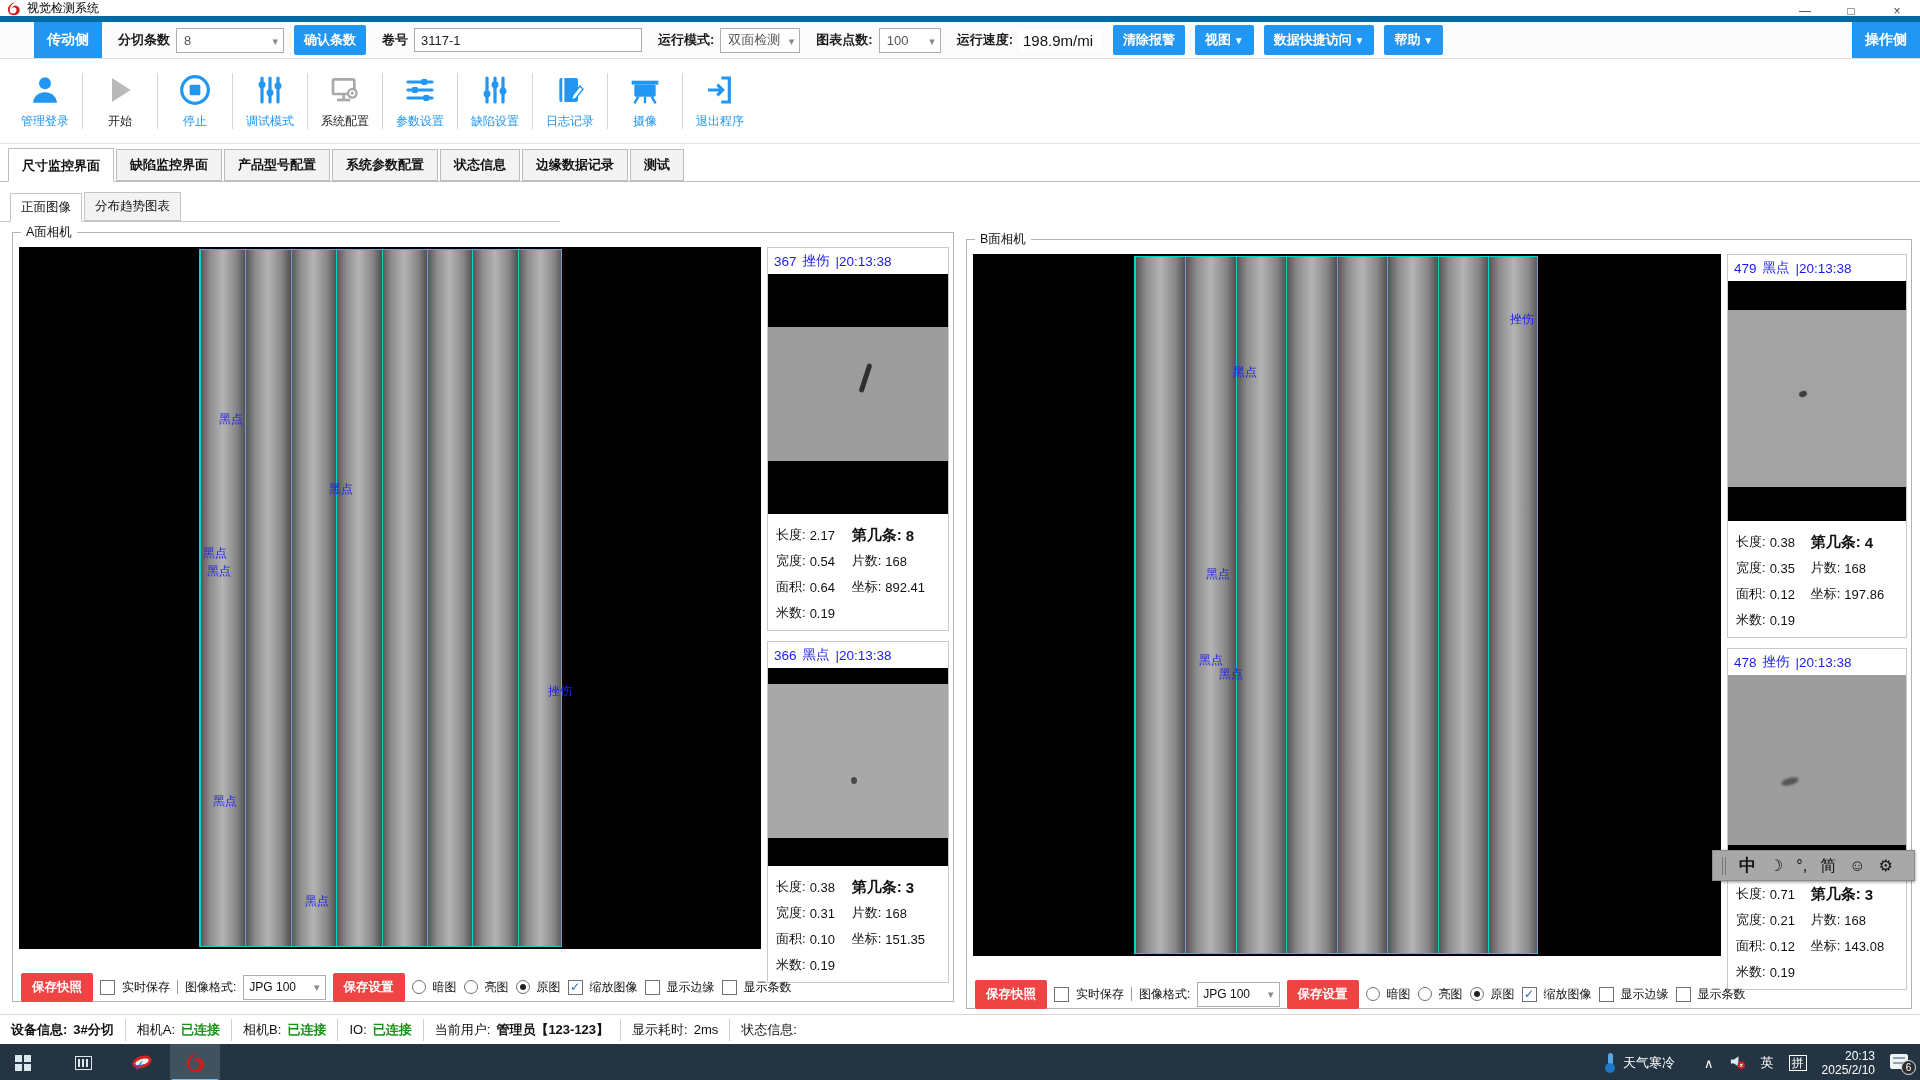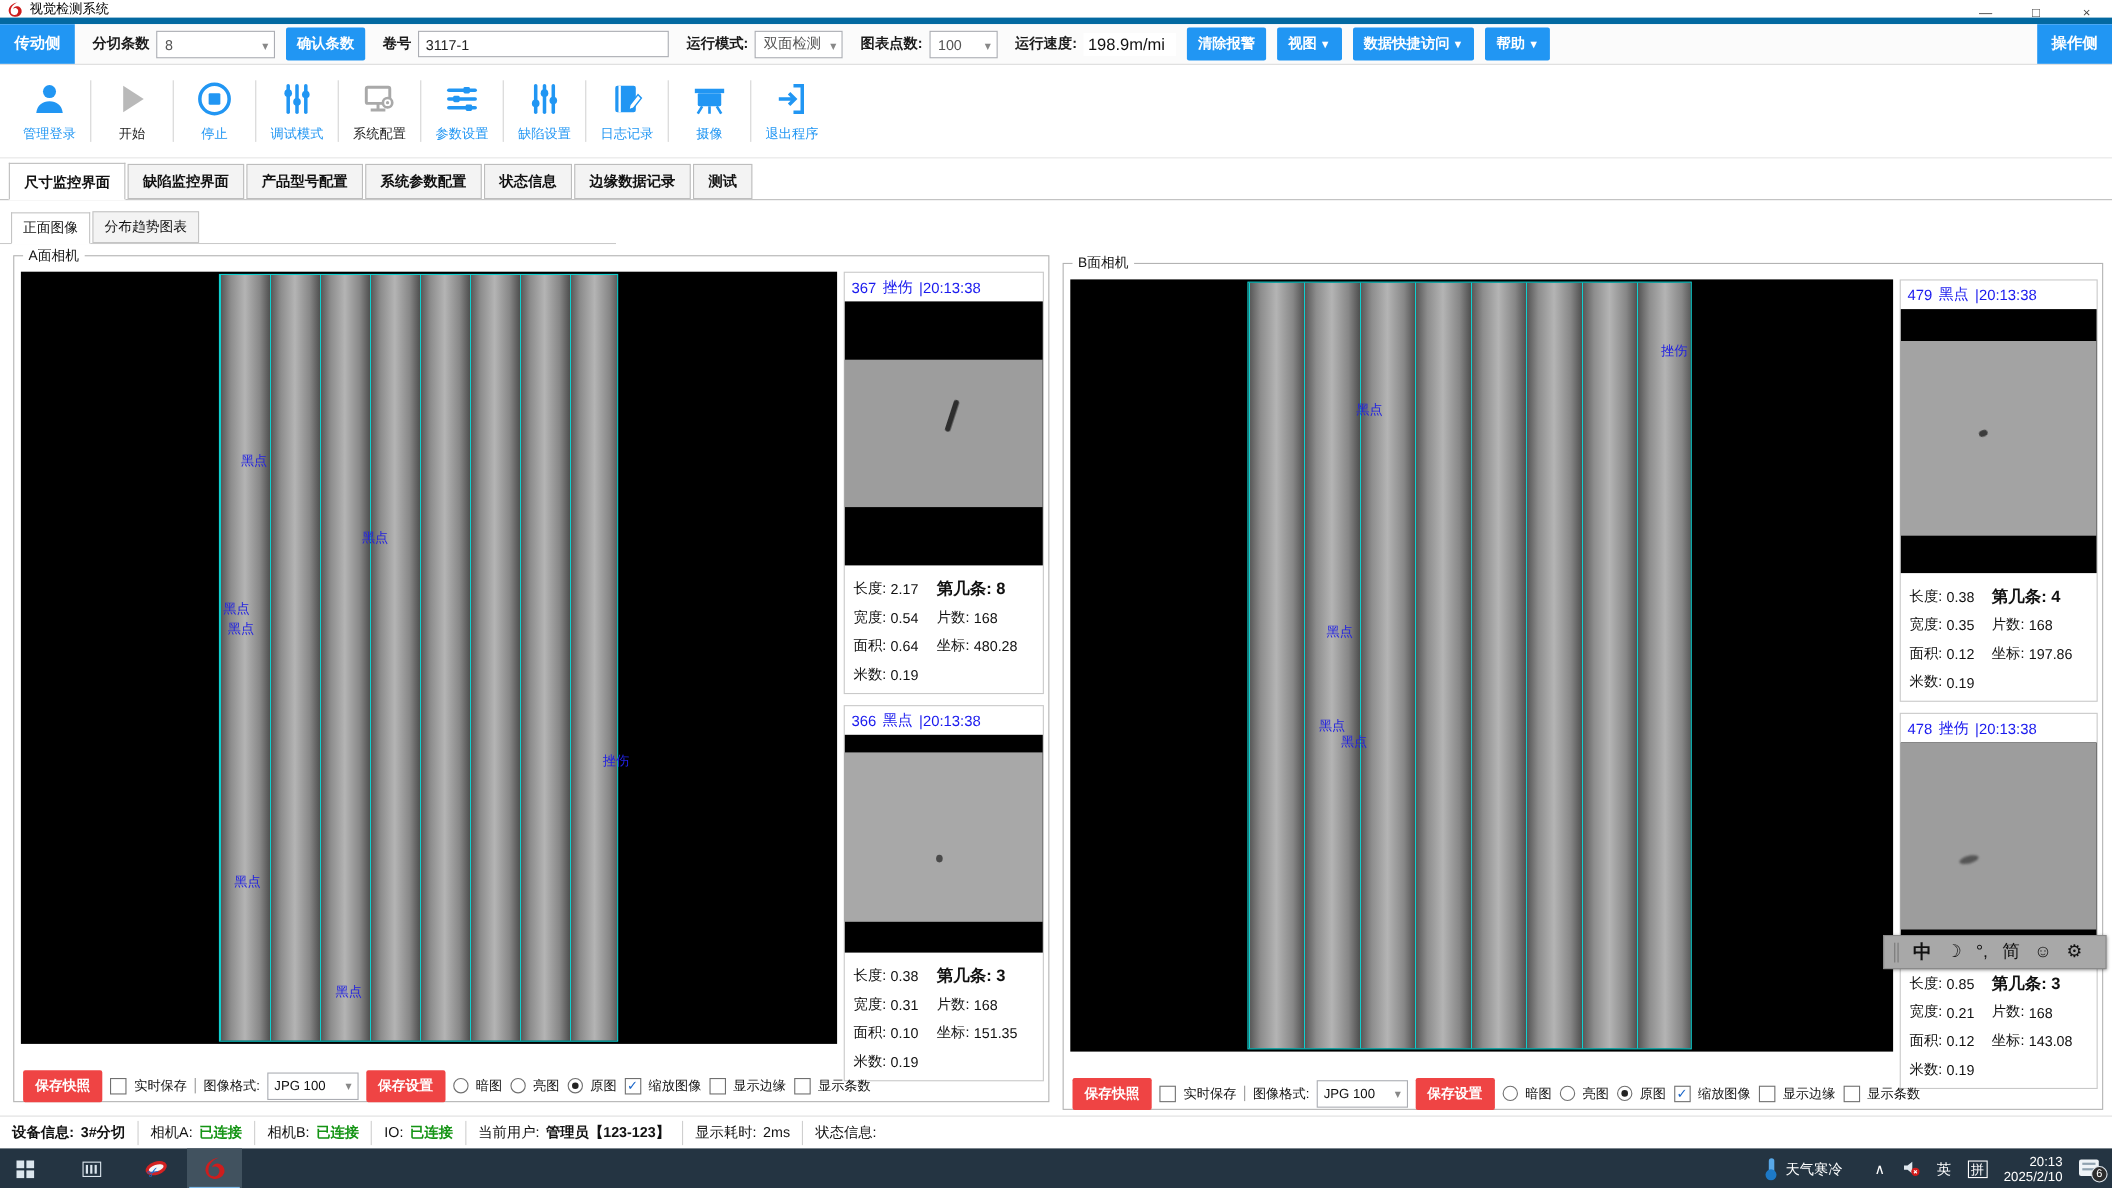--- a/index.html
+++ b/index.html
@@ -8,21 +8,21 @@
 
   
   .titlebar { height:22px; background:#fff; display:flex; align-items:center; gap:6px; padding-left:6px; border-bottom:6px solid #0369a1; position:relative; }
   .titlebar .title { font-size:12px; color:#000; }
   .logo { width:15px; height:15px; display:inline-block; }
   .win-btns { position:absolute; right:0; top:0; display:flex; }
   .win-btn { width:46px; height:21px; display:flex; align-items:center; justify-content:center; font-size:12px; color:#444; }
 
   
   .toolbar { height:37px; background:#fbfbfb; border-bottom:1px solid #ddd; display:flex; align-items:center; position:relative; }
-  .tb-side { height:100%; display:flex; align-items:center; padding:0 13px; background:#2196f3; color:#fff; font-weight:bold; font-size:14px; }
+  .tb-side { height:100%; display:flex; align-items:center; padding:0 13px; background:#2196f3; color:#fff; font-weight:bold; font-size:14px;margin-left:34px; }
   .tb-side.right { position:absolute; right:0; top:0; }
   .tb-label { font-weight:bold; font-size:13px; color:#1a1a1a; margin:0 6px 0 16px; white-space:nowrap; }
   .tb-select { display:flex; align-items:center; justify-content:space-between; border:1px solid #abadb3; background:#fff; height:25px; padding:0 5px 0 7px; font-size:13px; color:#555; }
   .dd-caret::after { content:"▾"; color:#888; font-size:11px; margin-left:6px; }
   .tb-input { border:1px solid #abadb3; height:24px; width:228px; font-size:13px; padding:0 6px; color:#222; background:#fff; font-family:inherit; }
   .tb-speed { font-size:15px; color:#111; background:#fff; padding:2px 10px 2px 4px; white-space:nowrap; }
   .tb-btn { background:#2196f3; color:#fff; font-size:13px; font-weight:bold; padding:6px 10px; border-radius:2px; margin-left:10px; white-space:nowrap; border:none; font-family:inherit; }
   .menu-caret::after { content:" ▼"; font-size:10px; }
 
   
@@ -352,21 +352,21 @@
             <div class="srow">
                 <span class="big">第几条:</span>
                 <span class="big">8</span>
               </div>
             <div class="srow">
                 <span>片数:</span>
                 <span>168</span>
               </div>
             <div class="srow">
                 <span>坐标:</span>
-                <span>480.28</span>
+                <span>892.41</span>
               </div>
           </div>
         </div>
       </div>
       <div class="dcard">
         <div class="dcard-head">
           <span>366</span>
           <span>黑点</span>
           <span>|20:13:38</span>
         </div>
@@ -499,21 +499,21 @@
           <span>|20:13:38</span>
         </div>
         <div class="dthumb" style="height:198px">
           <div class="band" style="top:0;height:86%;background:#9d9d9d"></div>
           <div class="mark" style="left:30%;top:52%;width:18px;height:7px;background:#555;border-radius:50%;filter:blur(1px);transform:rotate(-15deg)"></div>
         </div>
         <div class="dstats">
           <div>
             <div class="srow">
                 <span>长度:</span>
-                <span>0.85</span>
+                <span>0.71</span>
               </div>
             <div class="srow">
                 <span>宽度:</span>
                 <span>0.21</span>
               </div>
             <div class="srow">
                 <span>面积:</span>
                 <span>0.12</span>
               </div>
             <div class="srow">

